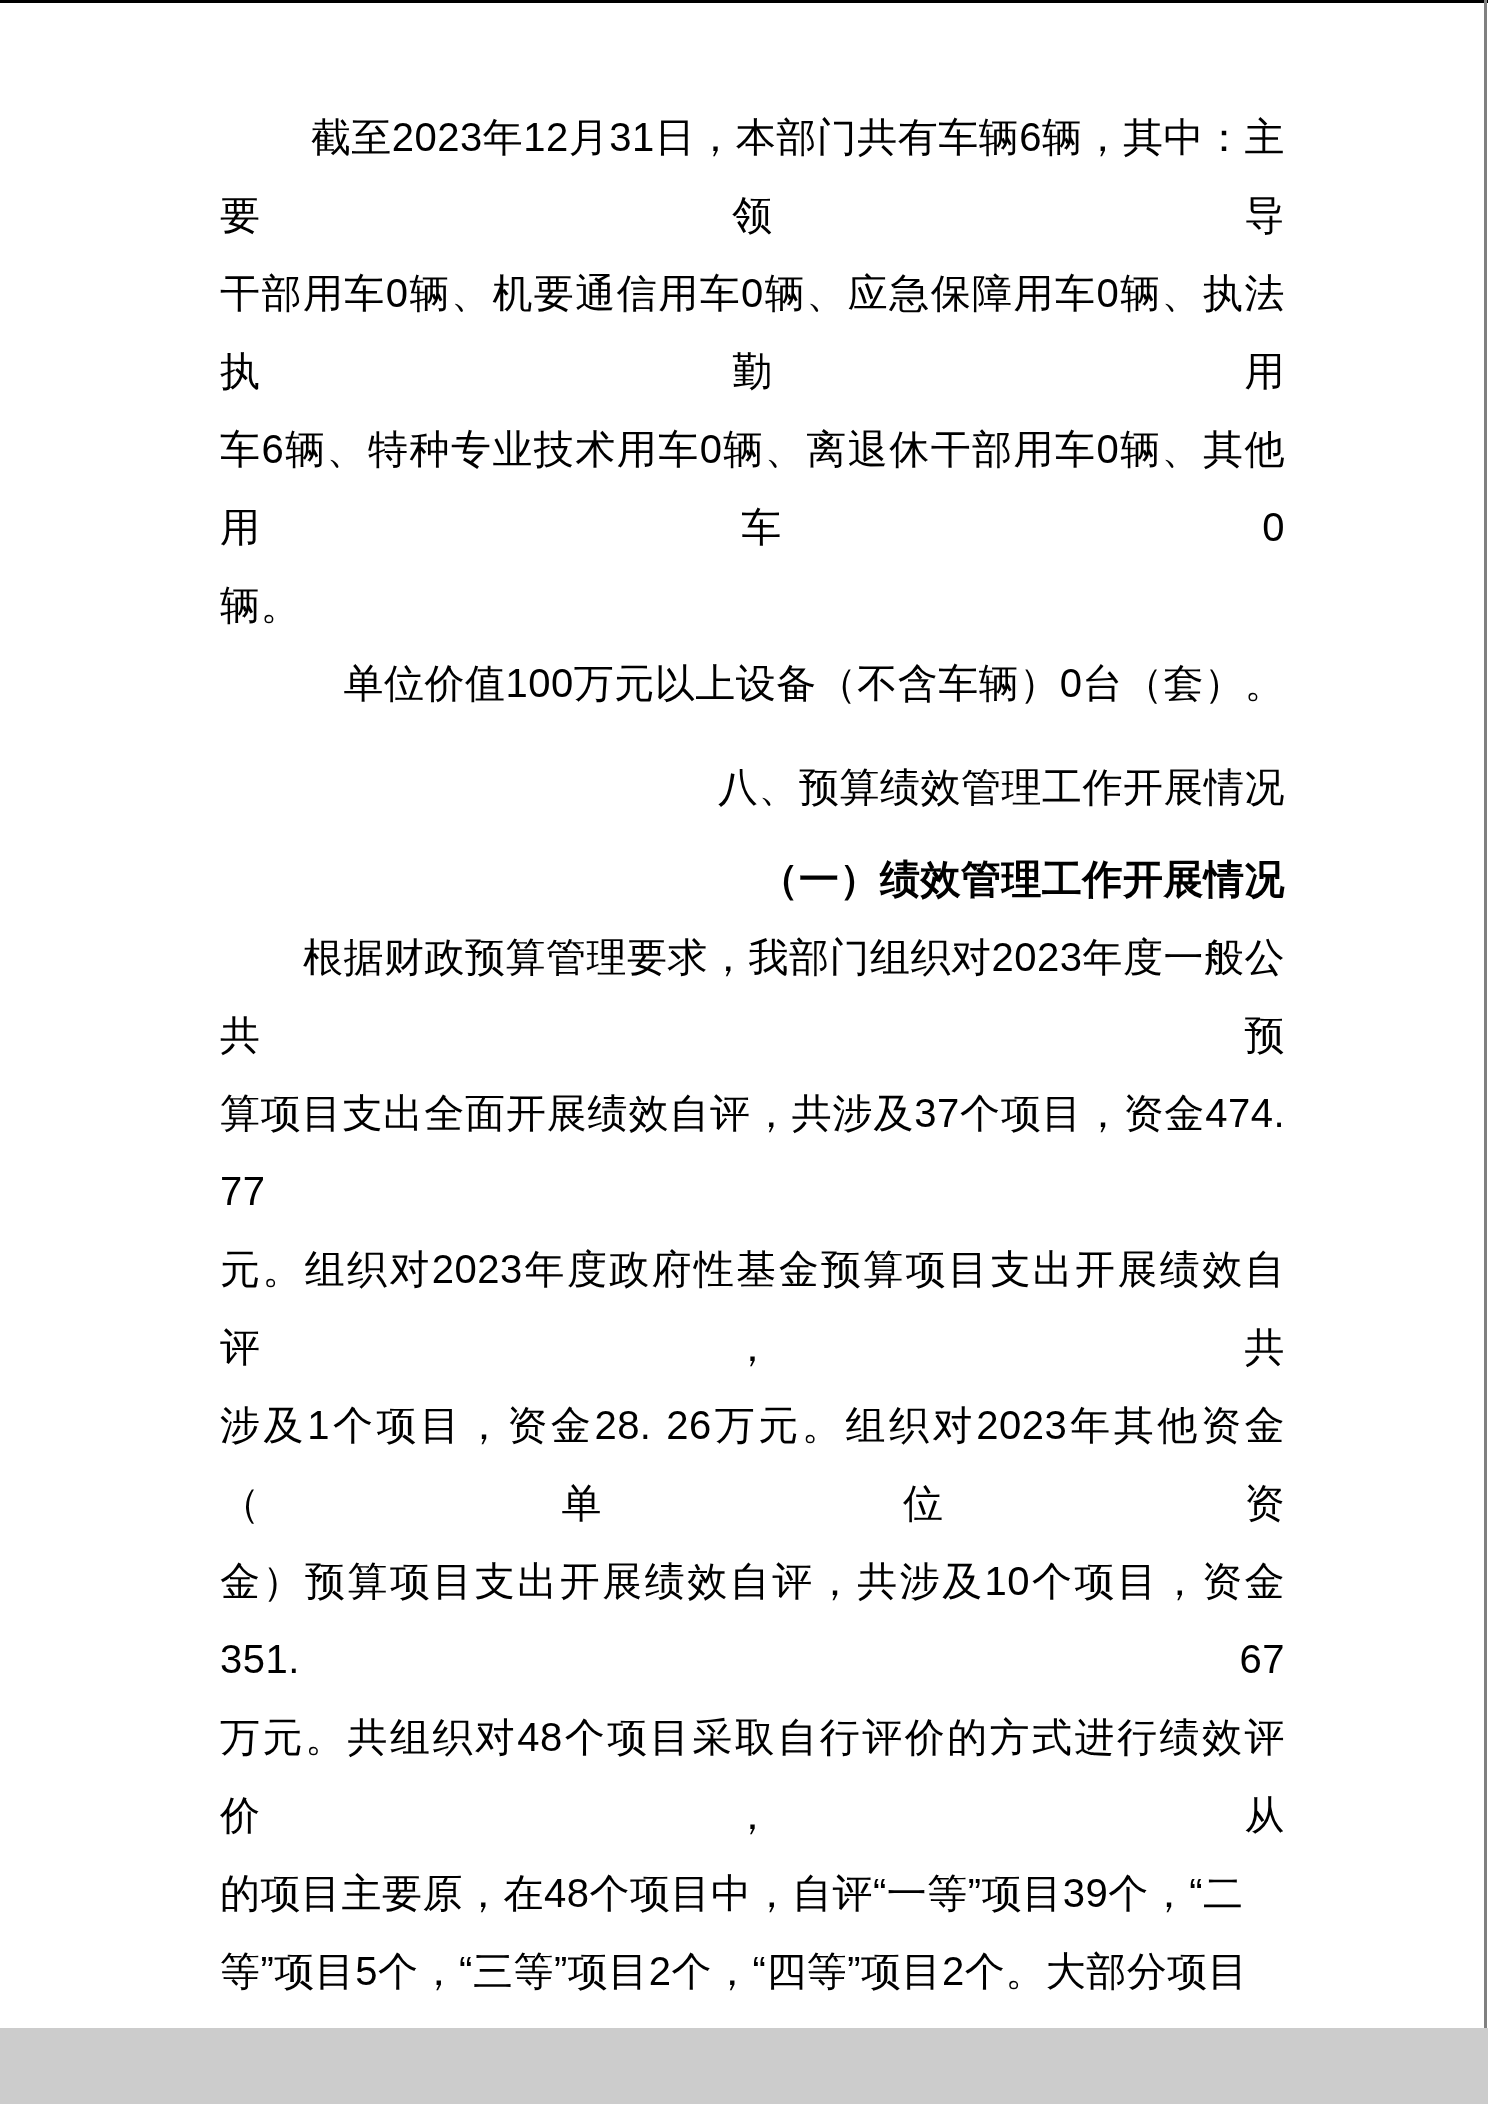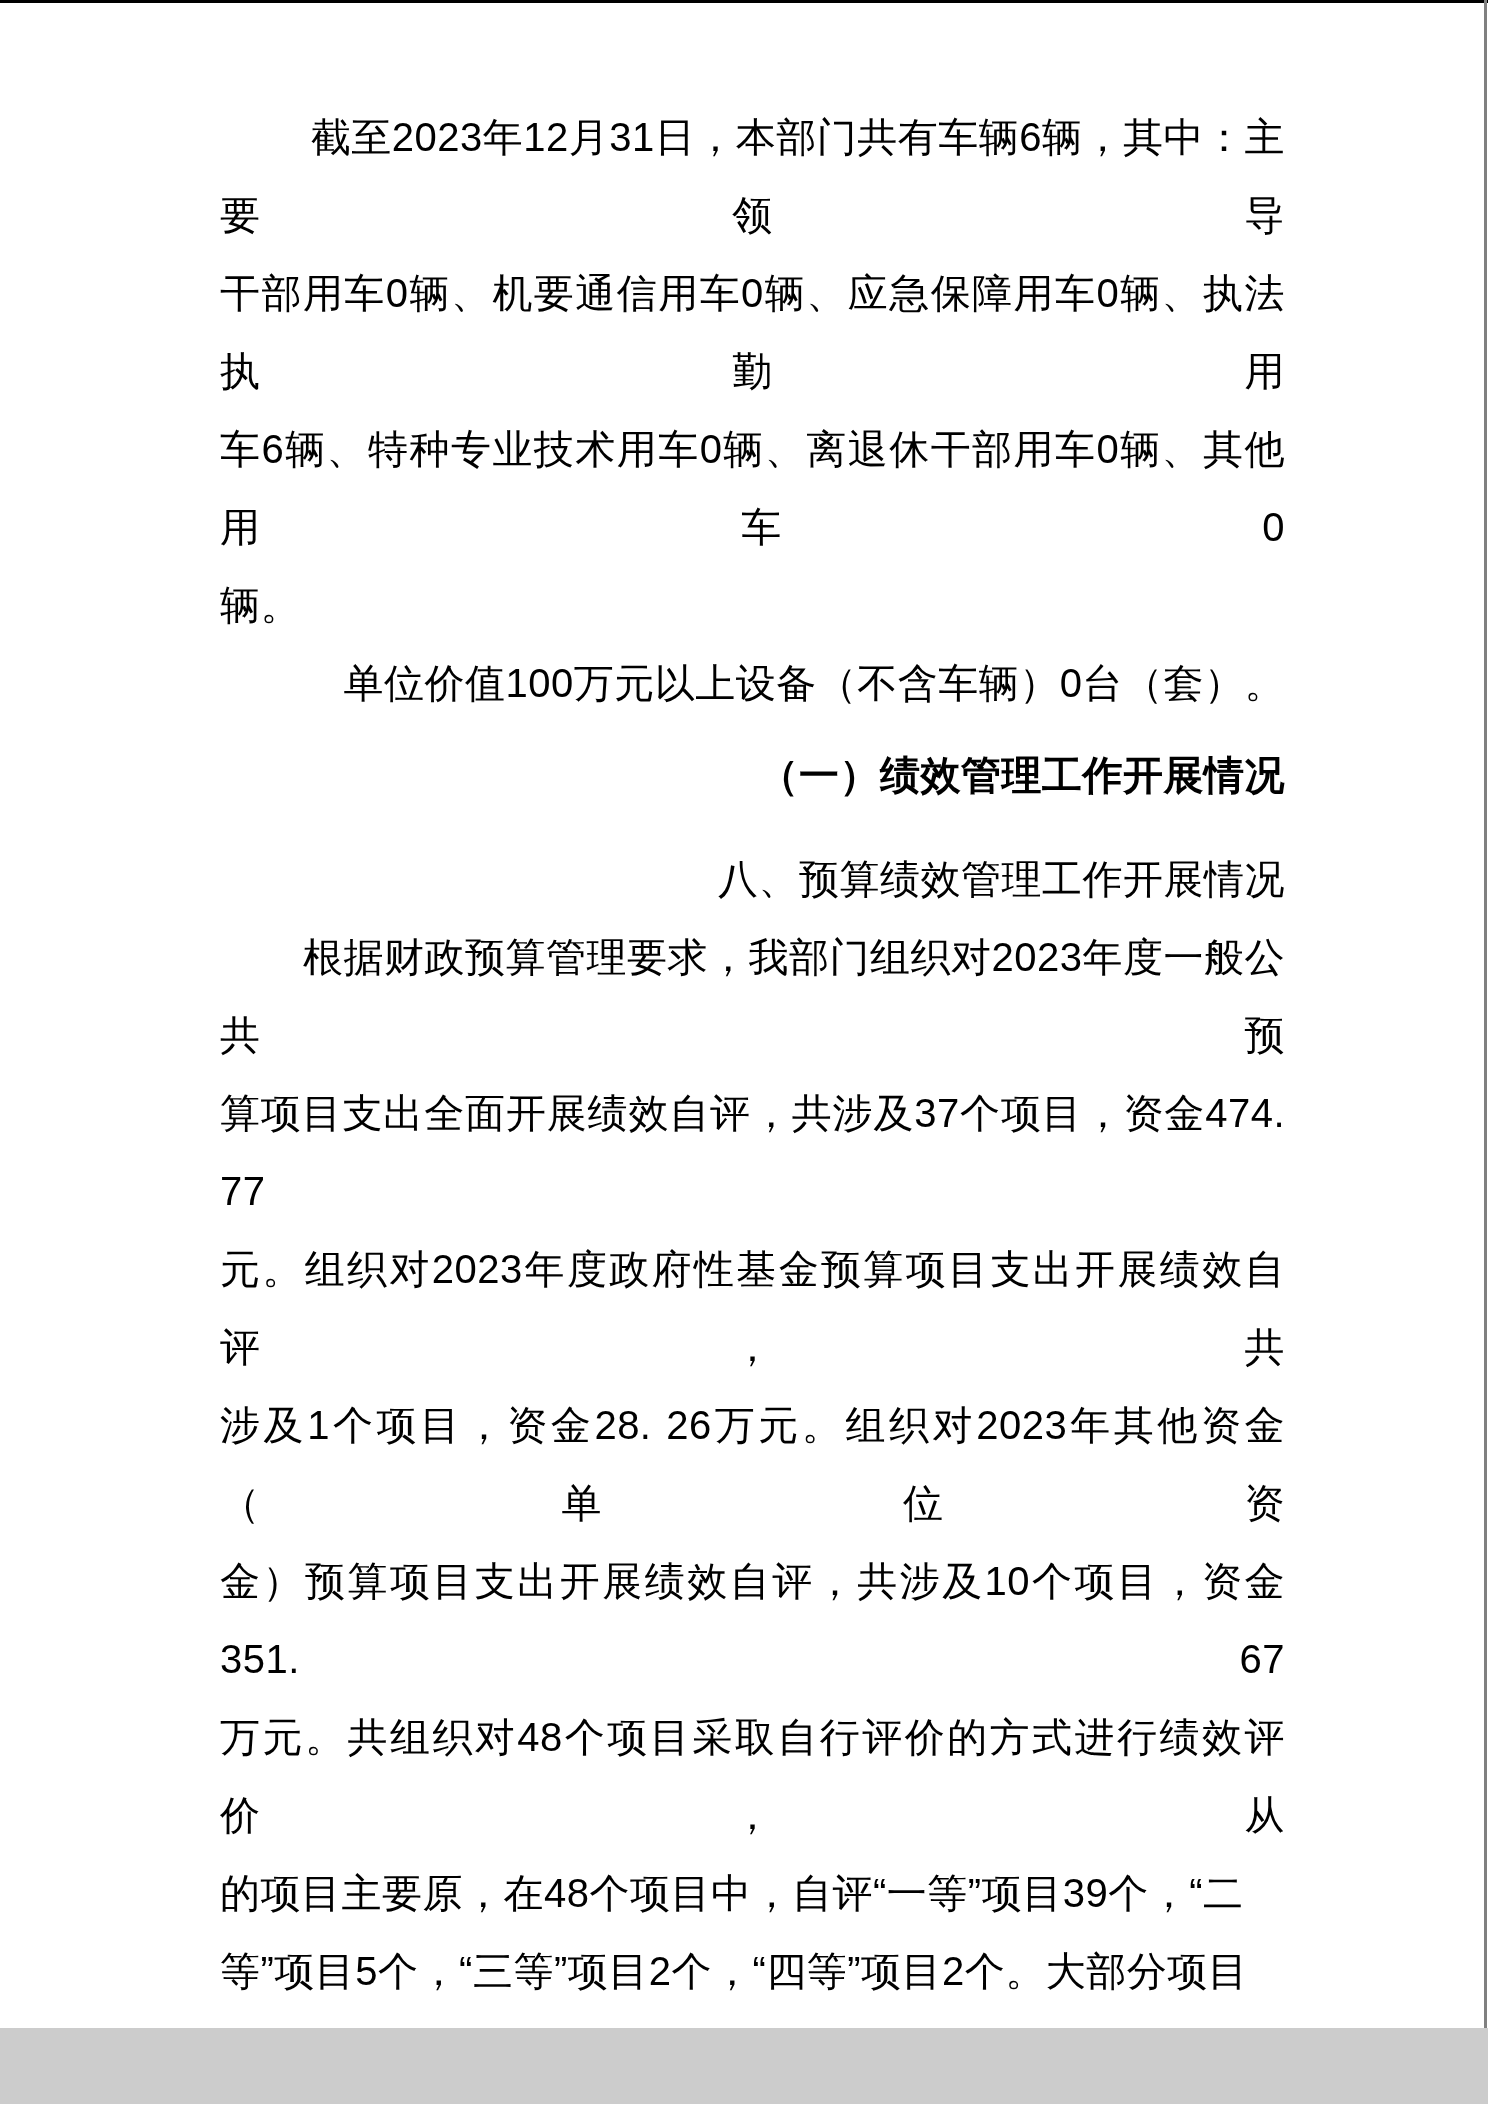--- a/index.html
+++ b/index.html
@@ -69,22 +69,22 @@
 <div class="page">
   <div class="top-border"></div>
   <div class="right-border"></div>
 
   <main class="content">
     <p class="ln just indent">截至2023年12月31日，本部门共有车辆6辆，其中：主要领导</p>
     <p class="ln just">干部用车0辆、机要通信用车0辆、应急保障用车0辆、执法执勤用</p>
     <p class="ln just">车6辆、特种专业技术用车0辆、离退休干部用车0辆、其他用车0</p>
     <p class="ln">辆。</p>
     <p class="ln indent">单位价值100万元以上设备（不含车辆）0台（套）。</p>
+    <p class="ln indent h1">八、预算绩效管理工作开展情况</p>
     <p class="ln indent h2">（一）绩效管理工作开展情况</p>
-    <p class="ln indent h1">八、预算绩效管理工作开展情况</p>
     <p class="ln just indent">根据财政预算管理要求，我部门组织对2023年度一般公共预</p>
     <p class="ln just">算项目支出全面开展绩效自评，共涉及37个项目，资金474. 77</p>
     <p class="ln just">元。组织对2023年度政府性基金预算项目支出开展绩效自评，共</p>
     <p class="ln just">涉及1个项目，资金28. 26万元。组织对2023年其他资金（单位资</p>
     <p class="ln just">金）预算项目支出开展绩效自评，共涉及10个项目，资金351. 67</p>
     <p class="ln just">万元。共组织对48个项目采取自行评价的方式进行绩效评价，从</p>
     <p class="ln">的项目主要原，在48个项目中，自评“一等”项目39个，“二</p>
     <p class="ln">等”项目5个，“三等”项目2个，“四等”项目2个。大部分项目</p>
     <p class="ln">根据财政预算管理要求，自评为“三等”“四等”的项目主要原</p>
     <p class="ln just">因是财政资金紧张，部分项目未能在年内开展，导致无法完成年</p>

